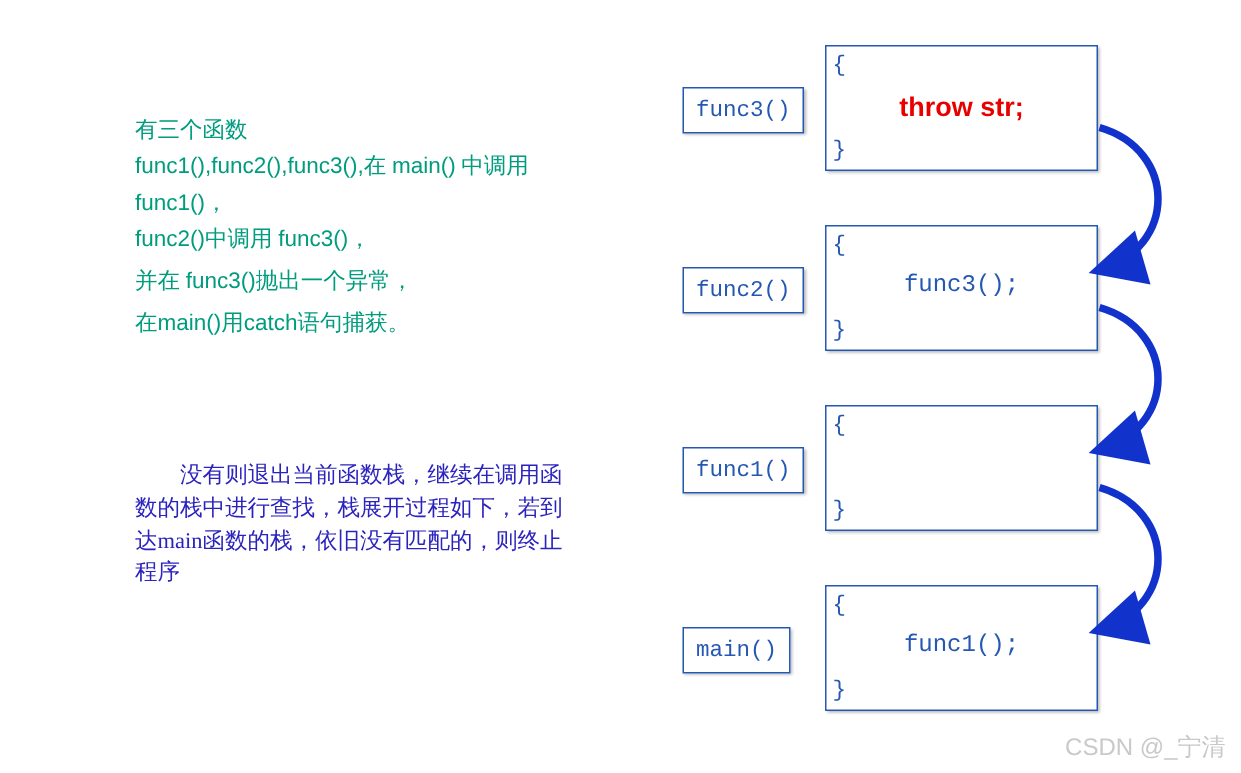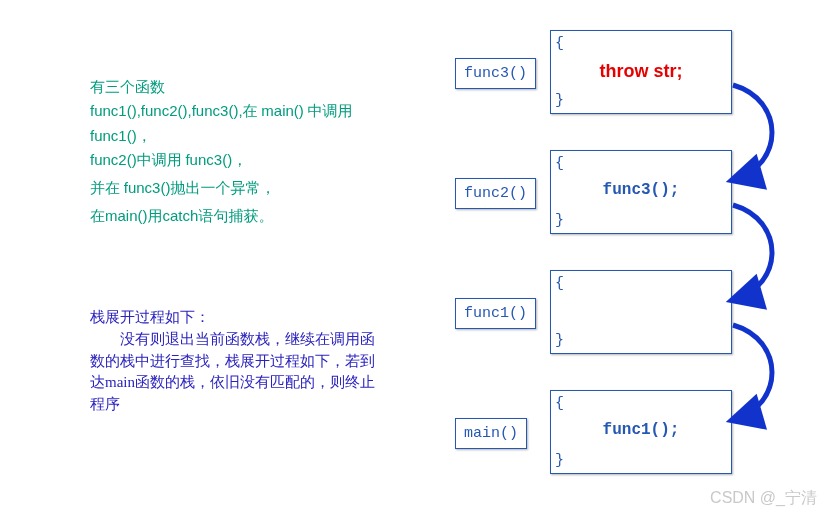--- a/index.html
+++ b/index.html
@@ -68,21 +68,21 @@
   .brace.open { top: 4px; }
   .brace.close { bottom: 4px; }
   .body-content {
     position: absolute;
     top: 30px;
     left: 0;
     width: 100%;
     text-align: center;
     font-family: "Courier New", monospace;
     color: #2558b3;
-    font-weight: bold;
+    font-weight: normal;
     font-size: 16px;
   }
   .body-content.throw {
     color: #e80000;
     font-weight: bold;
     font-size: 18px;
     font-family: Arial, sans-serif;
     text-align: center;
   }
   .arrows {
@@ -109,21 +109,20 @@
     <span class="green-mono">func1(),func2(),func3(),</span><span>在 </span><span class="green-mono">main()</span><span> 中调用 </span><span class="green-mono">func1()</span><span>，</span><br>
     <span class="green-mono">func2()</span><span>中调用 </span><span class="green-mono">func3()</span><span>，</span><br>
     <div style="height:4px"></div>
     <span>并在 </span><span class="green-mono">func3()</span><span>抛出一个异常，</span><br>
     <div style="height:4px"></div>
     <span>在</span><span class="green-mono">main()</span><span>用</span><span class="green-mono">catch</span><span>语句捕获。</span>
   </div>
 </div>
 
 <div id="process" class="left-col blue-para">
-  <div>栈展开过程如下：</div>
   <div>　　没有则退出当前函数栈，继续在调用函数的栈中进行查找，栈展开过程如下，若到达main函数的栈，依旧没有匹配的，则终止程序</div>
 </div>
 
 <div class="right-diagram">
 
   <div class="row">
     <div class="label-box">func3()</div>
     <div class="body-box">
       <span class="brace open">{</span>
       <div class="body-content throw">throw str;</div>

